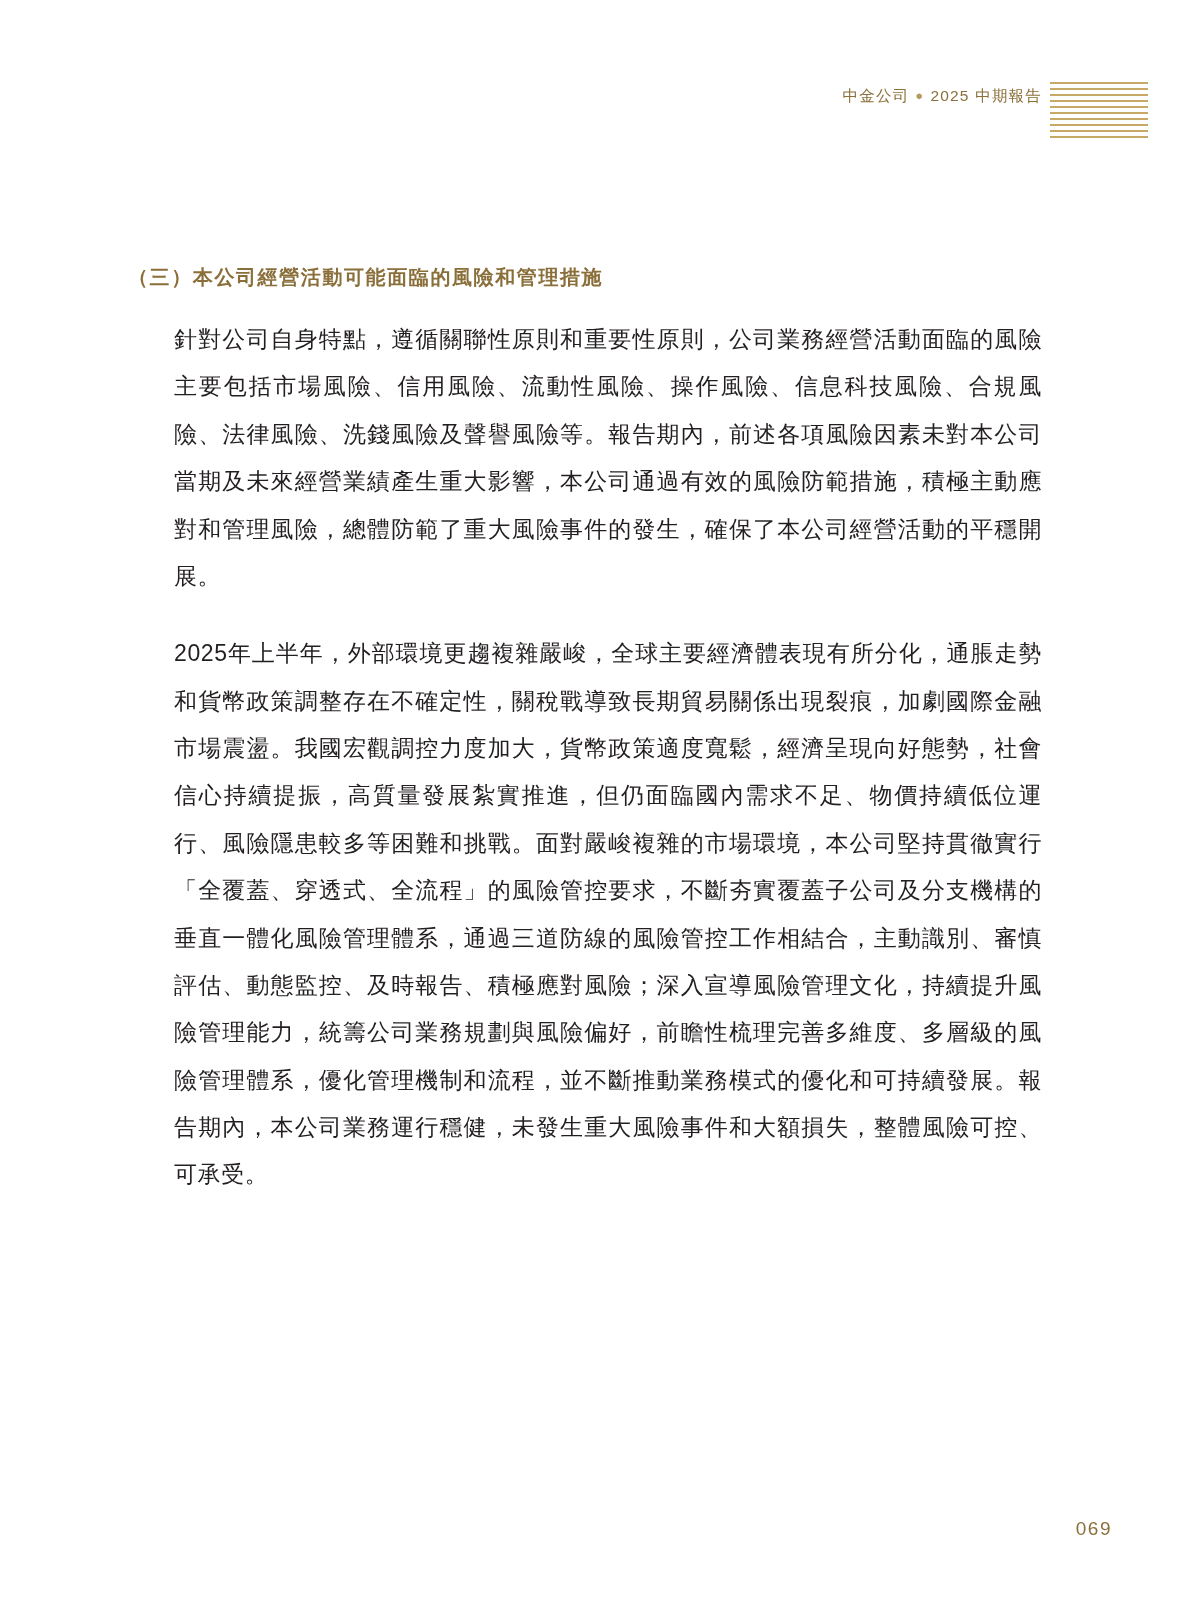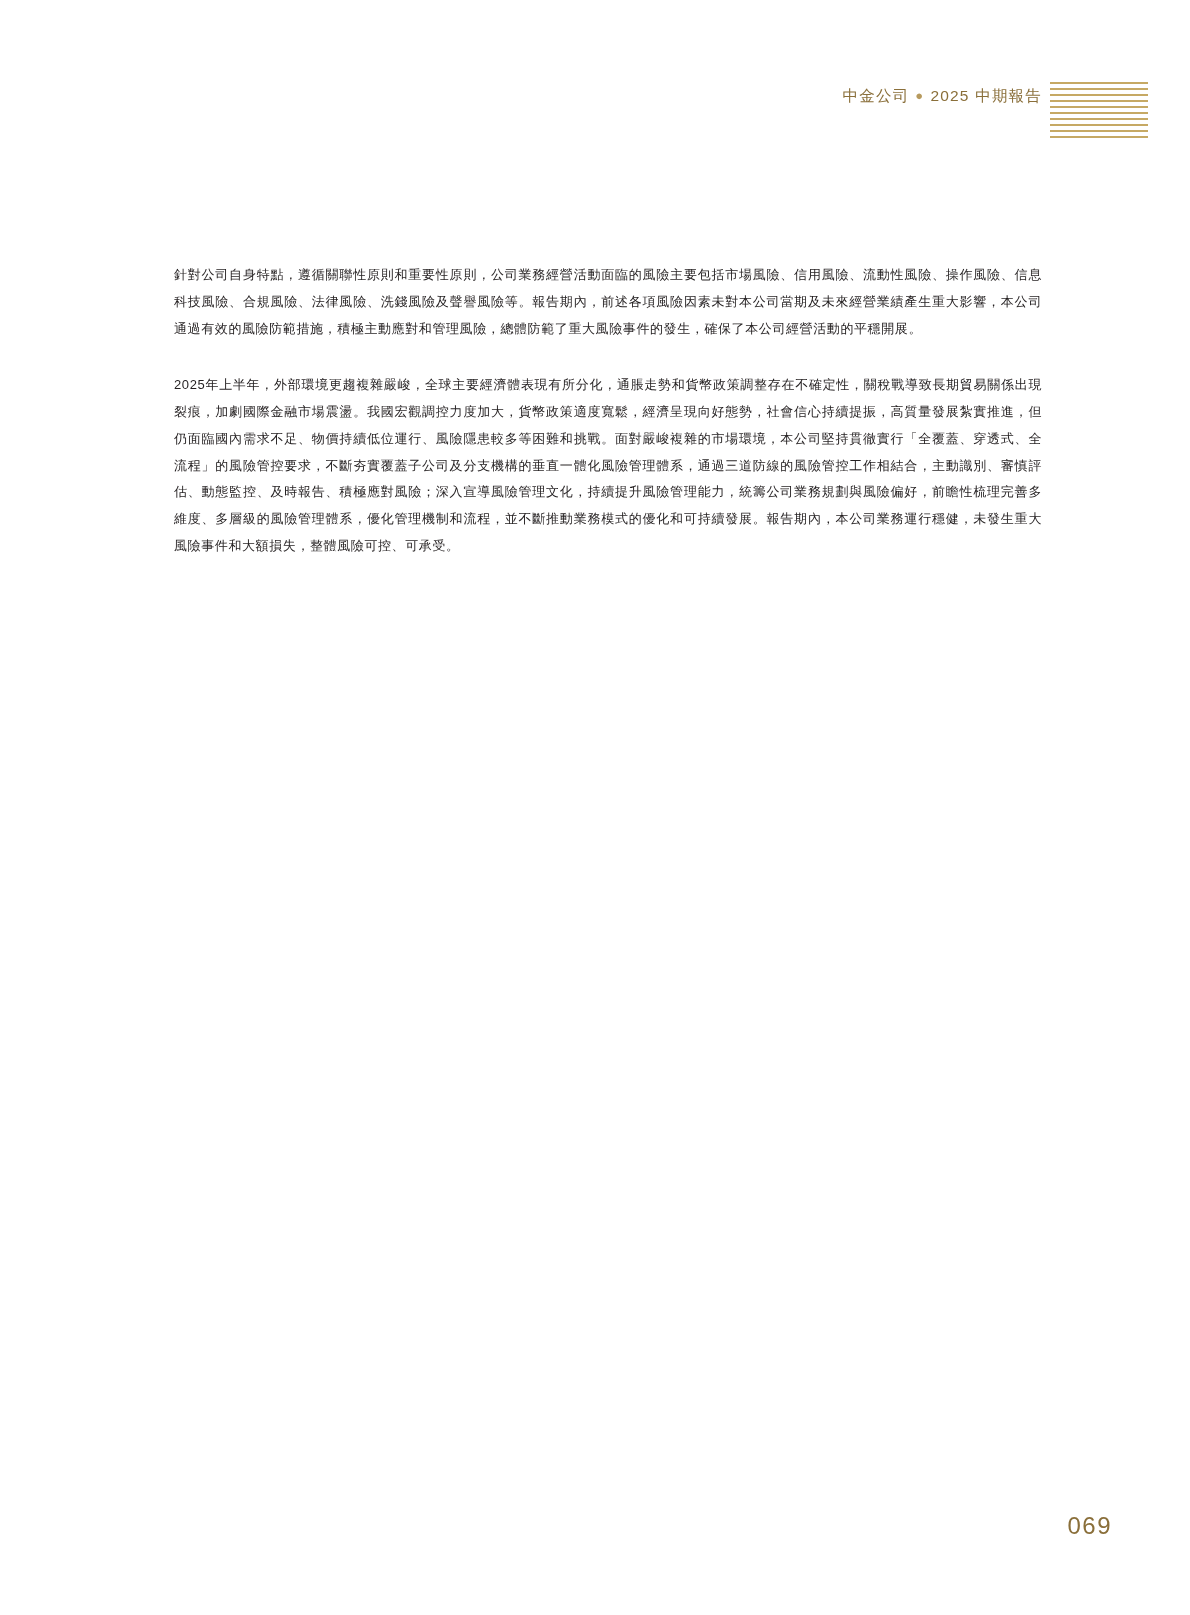--- a/index.html
+++ b/index.html
@@ -66,37 +66,37 @@
   .section-title {
     font-size: 20px;
     font-weight: bold;
     color: #8a6f3a;
     letter-spacing: 1.6px;
     margin: 0 0 24px 0;
     line-height: 1.5;
   }
   .body-block {
     margin: 0 16px 30px 46px;
-    font-size: 13px;
+    font-size: 23px;
     line-height: 2.06;
     letter-spacing: 0.6px;
     text-align: justify;
     text-justify: inter-ideograph;
     color: #231f20;
   }
   .body-block:last-child {
     margin-bottom: 0;
   }
 
   
   .page-number {
     position: absolute;
     right: 78px;
     bottom: 75px;
-    font-size: 24px;
+    font-size: 19px;
     letter-spacing: 1.5px;
     color: #8a6f3a;
   }
 </style>
 </head>
 <body>
 
 <div class="page-header">
   <div class="header-text">
     <span>中金公司</span><span class="sep">●</span><span>2025 中期報告</span>
@@ -109,18 +109,19 @@
       <i></i>
       <i></i>
       <i></i>
       <i></i>
       <i></i>
       <i></i>
   </div>
 </div>
 
 <div class="content">
+  <h2 class="section-title">（三）本公司經營活動可能面臨的風險和管理措施</h2>
 
   <p class="body-block">針對公司自身特點，遵循關聯性原則和重要性原則，公司業務經營活動面臨的風險主要包括市場風險、信用風險、流動性風險、操作風險、信息科技風險、合規風險、法律風險、洗錢風險及聲譽風險等。報告期內，前述各項風險因素未對本公司當期及未來經營業績產生重大影響，本公司通過有效的風險防範措施，積極主動應對和管理風險，總體防範了重大風險事件的發生，確保了本公司經營活動的平穩開展。</p>
   <p class="body-block">2025年上半年，外部環境更趨複雜嚴峻，全球主要經濟體表現有所分化，通脹走勢和貨幣政策調整存在不確定性，關稅戰導致長期貿易關係出現裂痕，加劇國際金融市場震盪。我國宏觀調控力度加大，貨幣政策適度寬鬆，經濟呈現向好態勢，社會信心持續提振，高質量發展紮實推進，但仍面臨國內需求不足、物價持續低位運行、風險隱患較多等困難和挑戰。面對嚴峻複雜的市場環境，本公司堅持貫徹實行「全覆蓋、穿透式、全流程」的風險管控要求，不斷夯實覆蓋子公司及分支機構的垂直一體化風險管理體系，通過三道防線的風險管控工作相結合，主動識別、審慎評估、動態監控、及時報告、積極應對風險；深入宣導風險管理文化，持續提升風險管理能力，統籌公司業務規劃與風險偏好，前瞻性梳理完善多維度、多層級的風險管理體系，優化管理機制和流程，並不斷推動業務模式的優化和可持續發展。報告期內，本公司業務運行穩健，未發生重大風險事件和大額損失，整體風險可控、可承受。</p>
 </div>
 
 <div class="page-number">069</div>
 
 </body></html>

